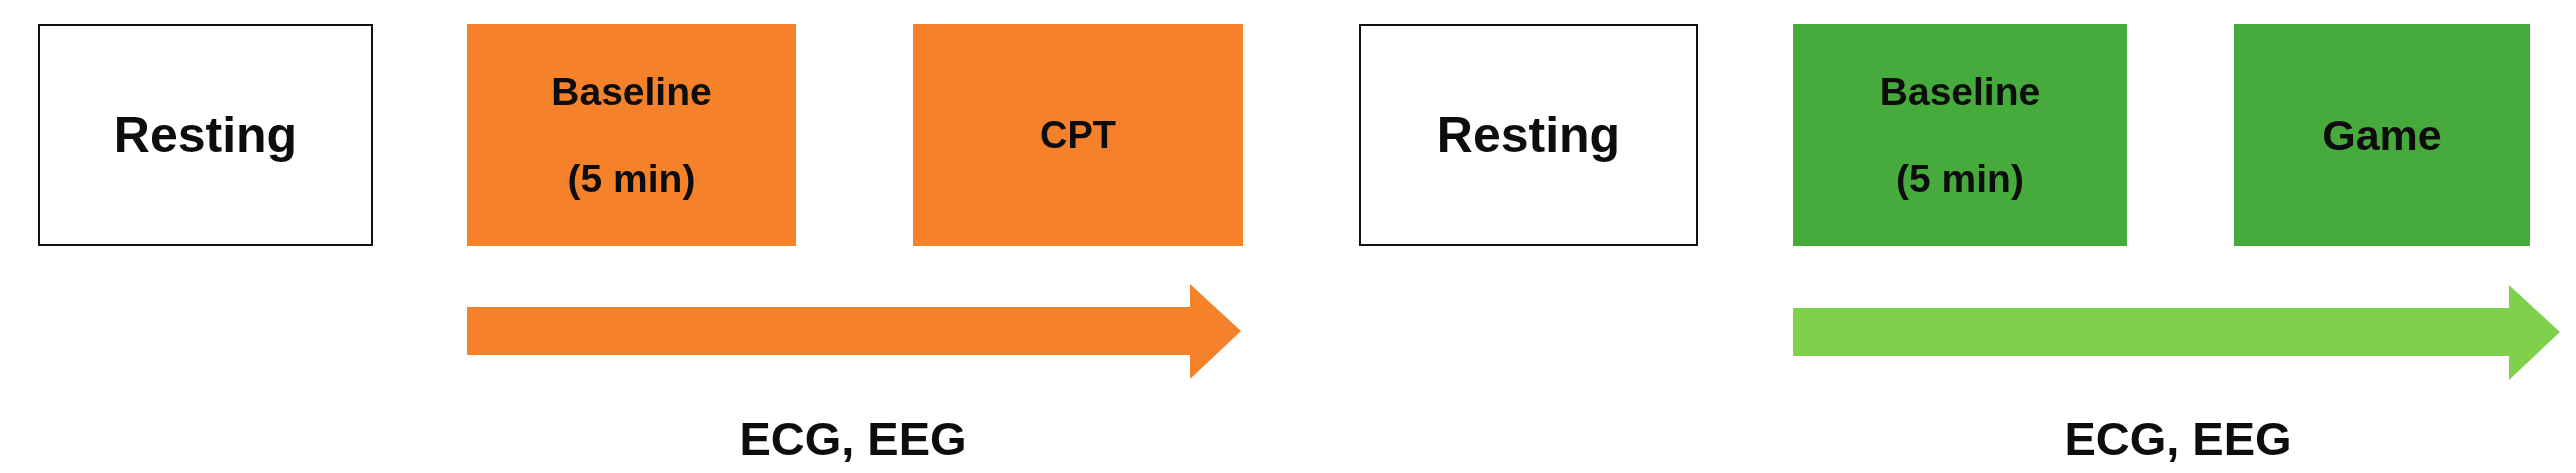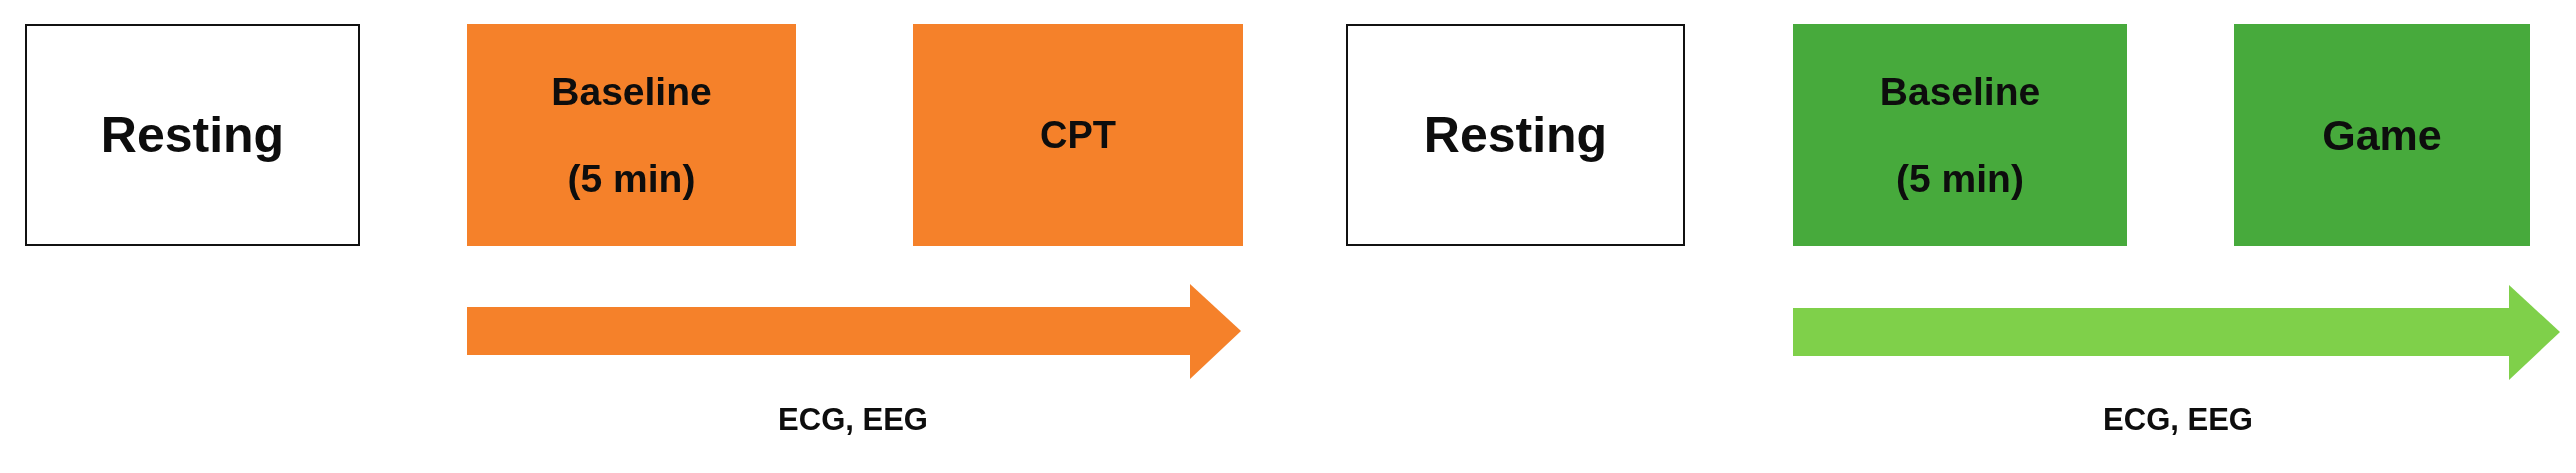--- a/index.html
+++ b/index.html
@@ -26,20 +26,21 @@
     align-items: center;
     justify-content: center;
     text-align: center;
     font-weight: 700;
     line-height: 1.32;
   }
   .box.resting {
     background: #ffffff;
     border: 2.5px solid #111111;
     font-size: 50px;
+    margin-left: 13px;
   }
   .box.orange { background: #f5812a; }
   .box.green  { background: #47aa3c; }
 
   .t47 { font-size: 39px; gap: 36px; }
   .t50 { font-size: 38px; }
   .t52 { font-size: 43px; }
   .t37 { font-size: 31px; line-height: 1.5; }
 
   .shaft {
@@ -54,23 +55,23 @@
     width: 0;
     height: 0;
     border-top: 47px solid transparent;
     border-bottom: 48px solid transparent;
   }
   .head.orange { border-left: 51px solid #f5812a; top: 284px; }
   .head.green  { border-left: 51px solid #7fd04a; top: 285px; }
 
   .arrow-label {
     position: absolute;
-    top: 402px;
+    top: 411px;
     transform: translateX(-50%);
-    font-size: 31px;
+    font-size: 47px;
     font-weight: 700;
     white-space: nowrap;
     color: #0d0d0d;
   }
 </style>
 </head>
 <body>
 
 <div class="canvas">
 

